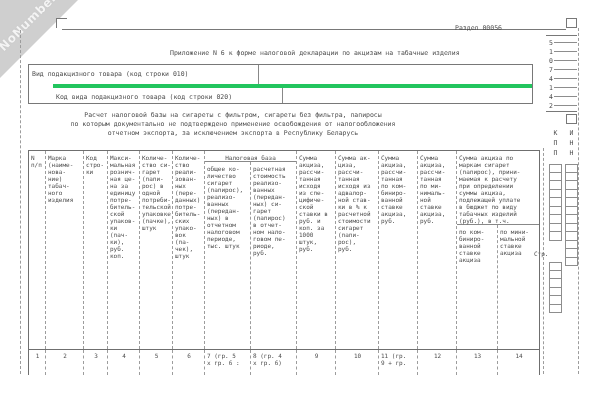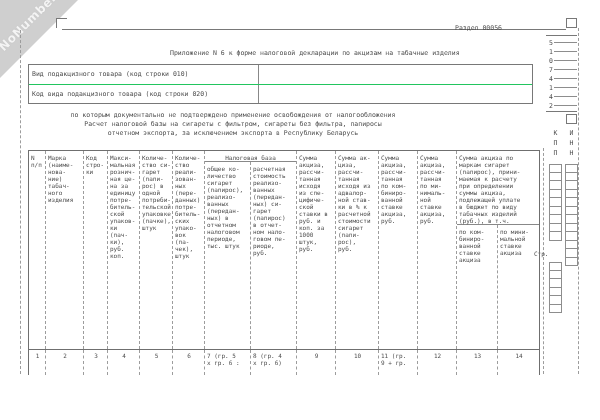--- a/index.html
+++ b/index.html
@@ -37,21 +37,21 @@
 
   .section-label { position: absolute; left: 455px; top: 24px; font-size: 6.5px; }
   .appendix { position: absolute; left: 170px; top: 49px; font-size: 6.5px; }
 
   
   .info-box {
     position: absolute; left: 28px; top: 64px; width: 505px;
     border: 1px solid #787878;
   }
   .info-row { display: flex; height: 19px; }
-  .info-row + .info-row { border-top: 1px solid #22c55e; }
+  .info-row + .info-row { border-top: 4px solid #22c55e; margin-left: 24px; }
   .info-label {
     width: 230px; border-right: 1px solid #888;
     font-size: 6.5px; line-height: 8px; padding: 5px 3px 0 3px;
     white-space: nowrap; overflow: hidden;
   }
   .info-value { flex: 1; }
 
   
   .calc-title {
     position: absolute; left: 0; top: 111px; width: 466px;
@@ -164,22 +164,22 @@
       <div class="info-label">Вид подакцизного товара (код строки 010)</div>
       <div class="info-value"></div>
     </div>
     <div class="info-row">
       <div class="info-label">Код вида подакцизного товара (код строки 020)</div>
       <div class="info-value"></div>
     </div>
   </div>
 
   <div class="calc-title">
+    <div>Расчет налоговой базы на сигареты с фильтром, сигареты без фильтра, папиросы</div>
     <div>по которым документально не подтверждено применение освобождения от налогообложения</div>
-    <div>Расчет налоговой базы на сигареты с фильтром, сигареты без фильтра, папиросы</div>
     <div>отчетном экспорта, за исключением экспорта в Республику Беларусь</div>
   </div>
 
   <div class="vlabel" style="left:549px; top:128px; width:13px;">К
 П
 П</div>
   <div class="vlabel" style="left:565px; top:128px; width:13px;">И
 Н
 Н</div>
   <div class="cellstack" style="left:549px; top:164px;">

